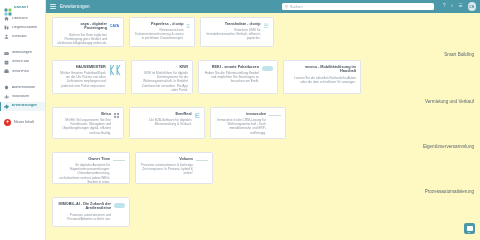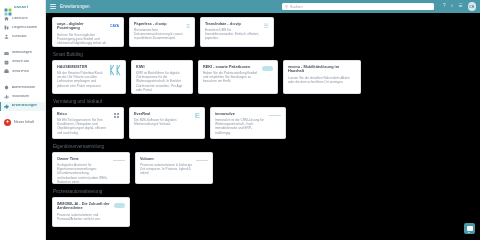--- a/index.html
+++ b/index.html
@@ -91,22 +91,23 @@
   .tb-ic { color: #d8eef2; font-size: 4.6px; line-height: 1; }
   .tb-avatar {
     width: 8.5px; height: 8.5px; border-radius: 50%;
     background: #d8e8ec; color: #3f8c9b;
     font-size: 3.4px; font-weight: 700;
     display: flex; align-items: center; justify-content: center;
   }
 
   .content {
     flex: 1; overflow: hidden; position: relative;
-    background: #000000;
+    background: #fef9c3;
     padding: 4px 6px 0 6px;
+    text-align: right;
   }
 
   .section-title {
     font-size: 4.6px; color: #5d6874; font-weight: 400;
     margin: 5px 0 3px 1px;
   }
 
   .row { display: flex; gap: 5px; }
 
   .card {

